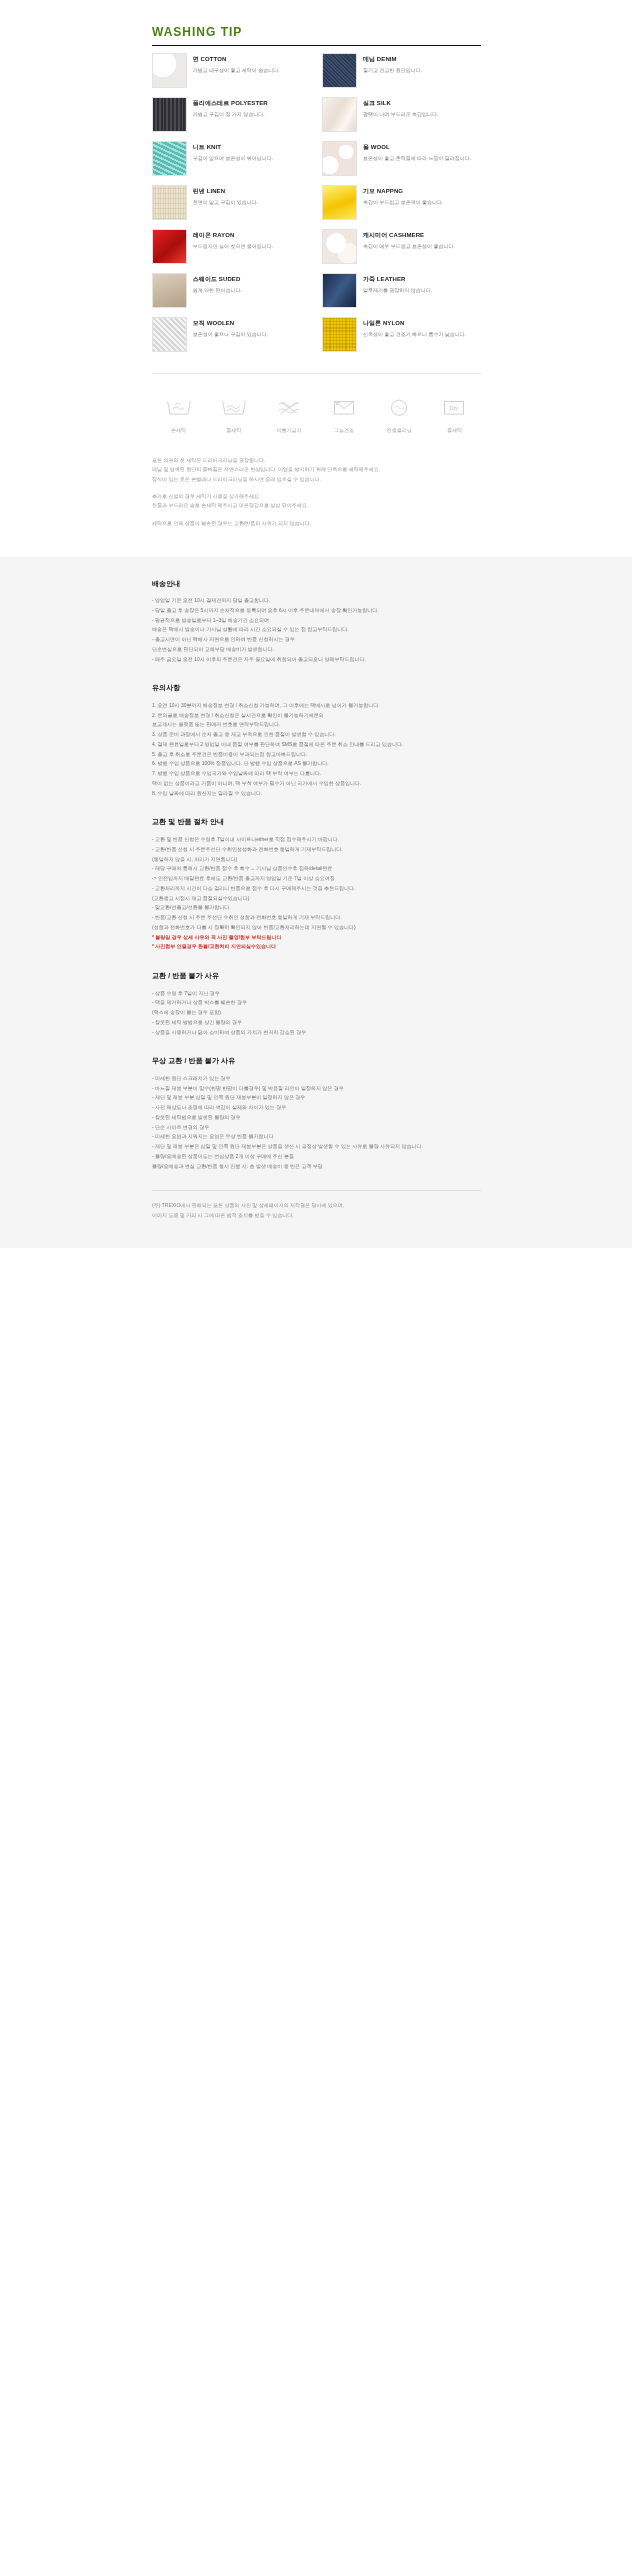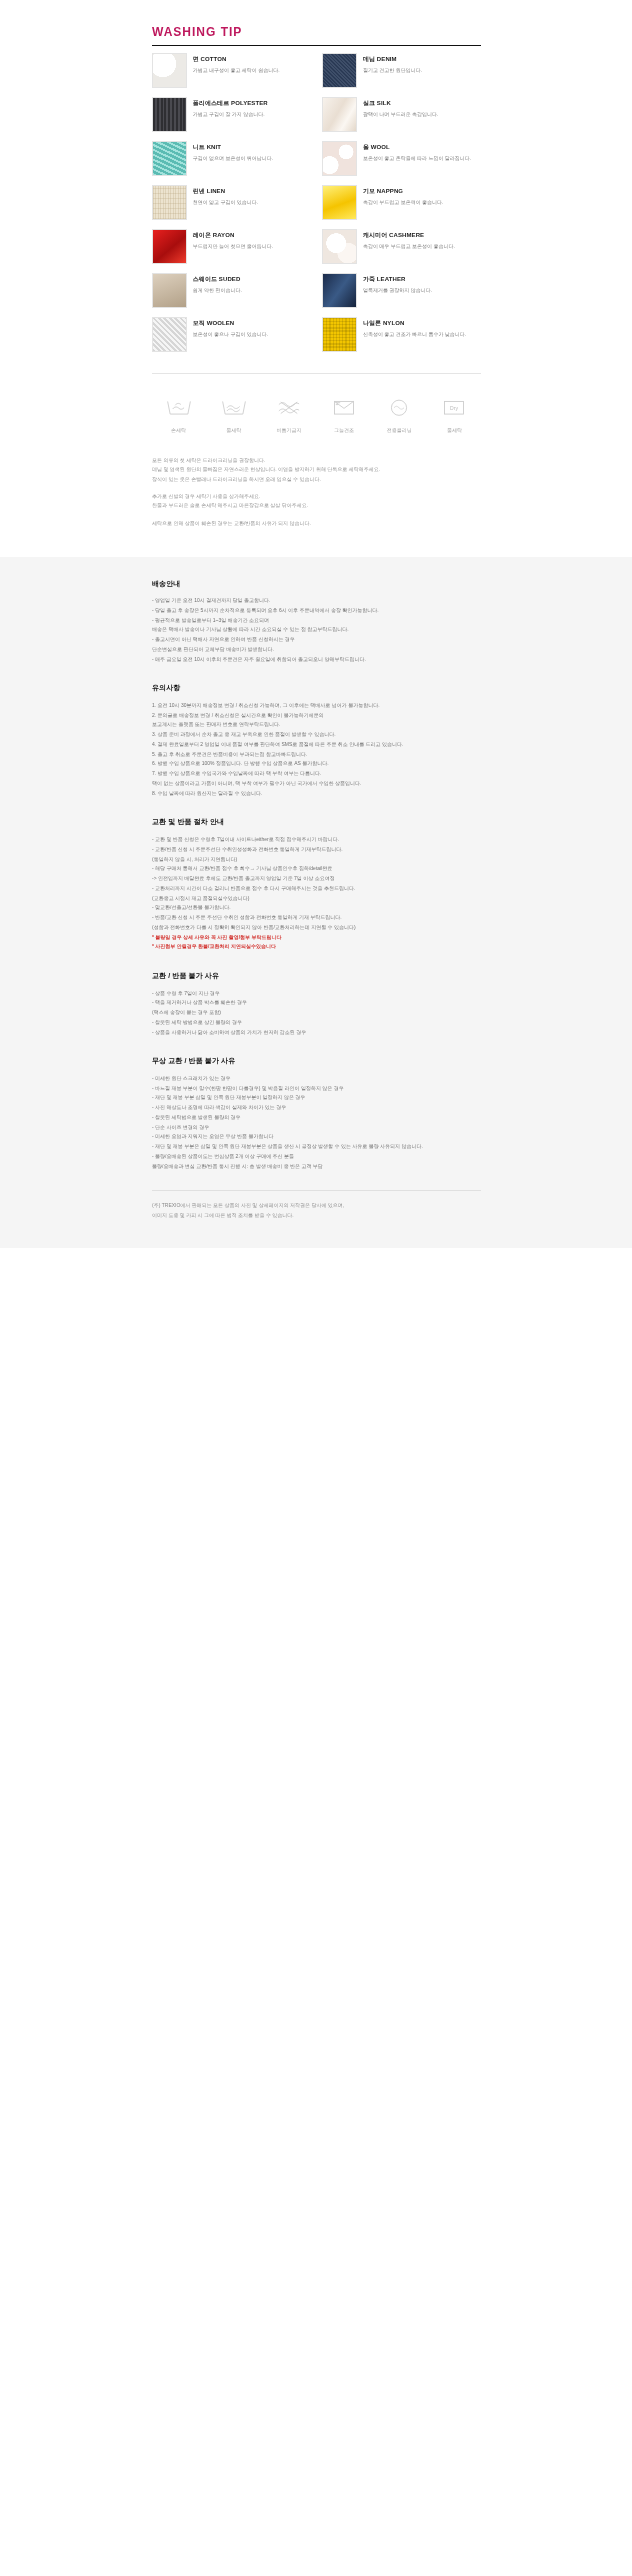--- a/index.html
+++ b/index.html
@@ -13,21 +13,21 @@
   }
   .page { width:633px; margin:0 auto; }
 
   
   .washing-section { padding:25px 0 0 0; background:#fff; }
   .wt-inner { width:329px; margin:0 auto; }
   .wt-title {
     font-size:12px;
     font-weight:bold;
     letter-spacing:1px;
-    color:#be185d;
+    color:#4d7c0f;
     padding-bottom:6.3px;
     border-bottom:1.3px solid #111;
     margin:0 0 7px 0;
   }
   .fabric-grid {
     display:grid;
     grid-template-columns:1fr 1fr;
     column-gap:11.4px;
     row-gap:8.9px;
   }

